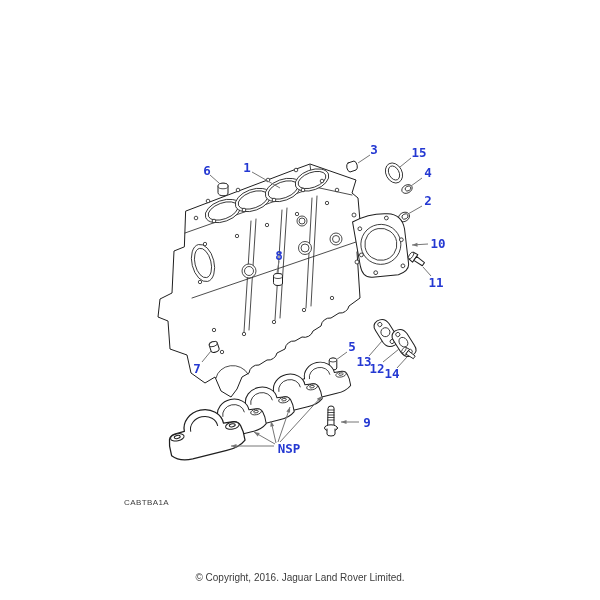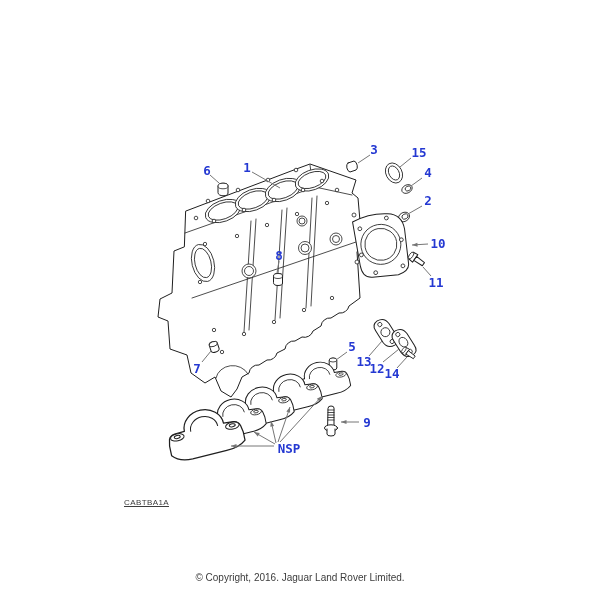--- a/index.html
+++ b/index.html
@@ -7,21 +7,21 @@
         font-family:"Liberation Sans",sans-serif;}
   svg{position:absolute;left:0;top:0;}
   .part{stroke:#1f1f1f;stroke-width:1;fill:#ffffff;stroke-linejoin:round;stroke-linecap:round;}
   .thin{stroke:#1f1f1f;stroke-width:0.8;fill:none;stroke-linecap:round;}
   .hole{stroke:#1f1f1f;stroke-width:0.8;fill:#ffffff;}
   .leader{stroke:#767676;stroke-width:1;fill:none;}
   .arrow{fill:#767676;stroke:none;}
   .callout-label{font-family:"DejaVu Sans Mono","DejaVu Sans",monospace;font-weight:bold;
                  font-size:12.5px;cursor:pointer;}
   .drawing-code{position:absolute;left:124px;top:498px;font-size:8px;color:#3c3c3c;
-                letter-spacing:0.4px;text-decoration:underline;}
+                letter-spacing:0.4px;}
   .copyright{position:absolute;left:0;top:572px;width:100%;text-align:center;
              font-size:10px;color:#3c3c3c;}
 </style>
 </head>
 <body>
 
 <div class="page">
 
 <svg width="600" height="600" viewBox="0 0 600 600">
 

